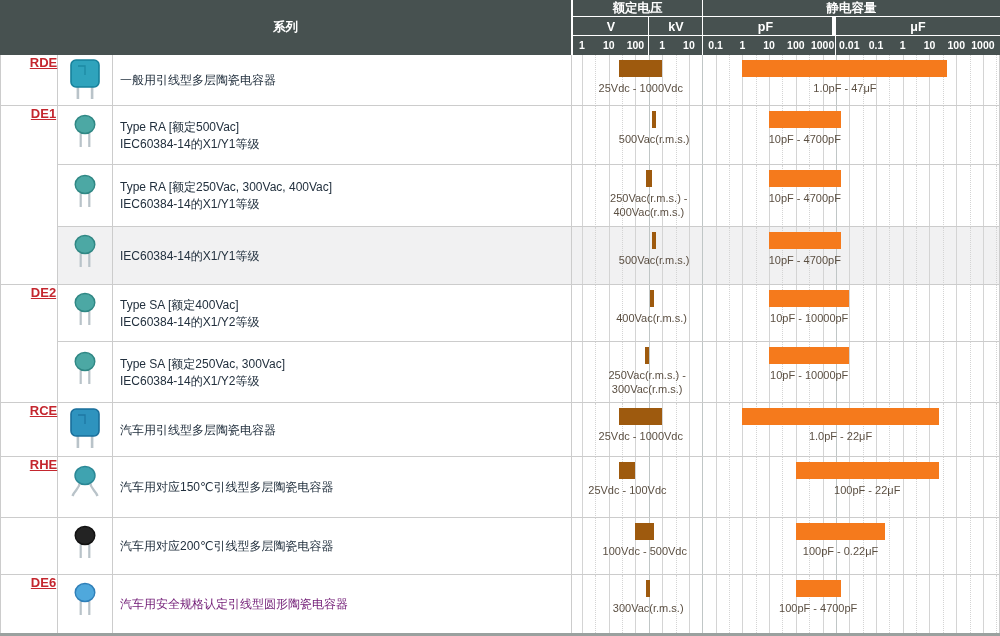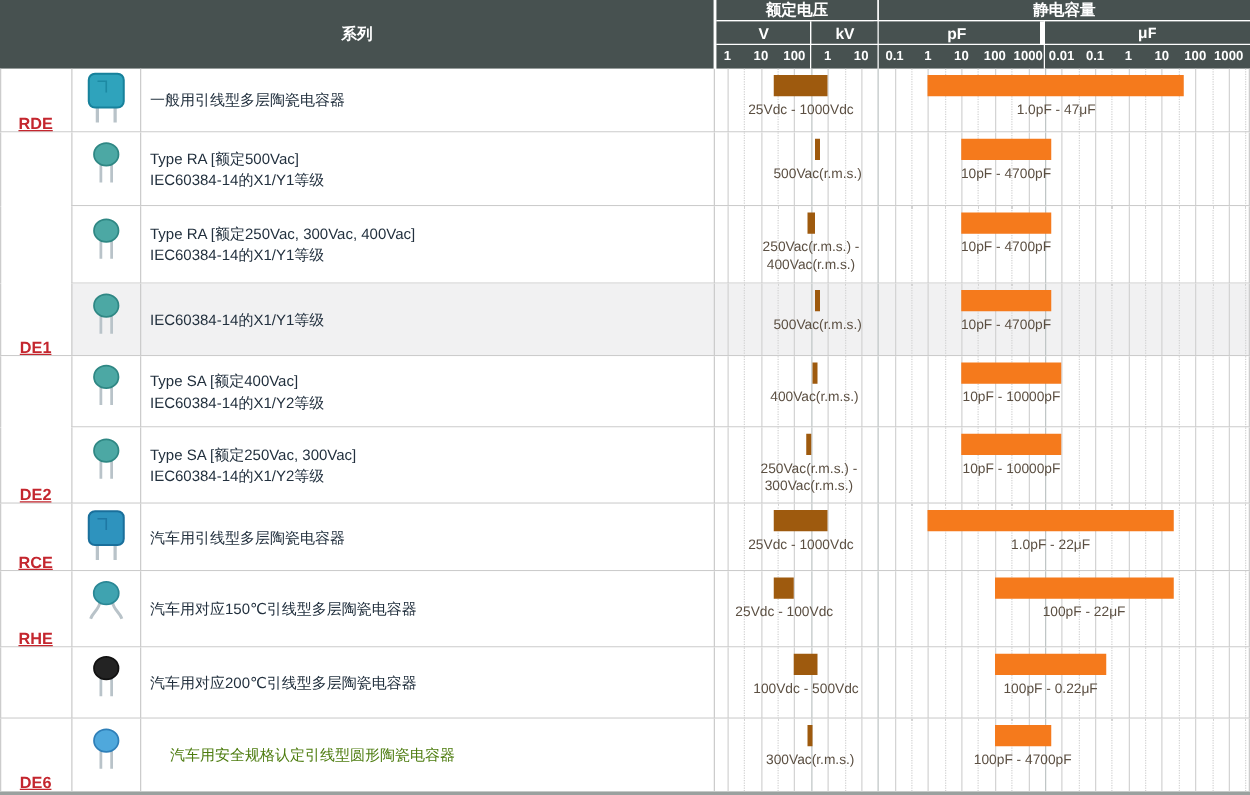--- a/index.html
+++ b/index.html
@@ -7,34 +7,34 @@
   .wrap{position:relative;width:1000px;height:636px;overflow:hidden;background:#fff;}
   
   .hdr{position:absolute;top:0;left:0;width:1000px;height:55px;background:#fff;}
   .hcell{position:absolute;background:#475150;color:#fff;display:flex;align-items:center;justify-content:center;font-weight:bold;font-size:12.5px;}
   .series-h{left:0;top:0;width:571px;height:55px;}
   .volt-h{left:573px;top:0;width:129px;height:17px;}
   .cap-h{left:703px;top:0;width:297px;height:17px;}
   .unit-v{left:573px;top:17px;width:76px;height:19px;}
   .unit-kv{left:649px;top:17px;width:54px;height:19px;}
   .unit-pf{left:699px;top:17px;width:133px;height:19px;}
-  .unit-uf{left:836px;top:17px;width:164px;height:19px;font-family:Liberation Mono, monospace;}
+  .unit-uf{left:836px;top:17px;width:164px;height:19px;}
   .tickbg{left:573px;top:36px;width:427px;height:19px;}
   .tickstrip{position:absolute;left:572px;top:36px;width:428px;height:19px;}
   .tick{position:absolute;top:0;height:19px;line-height:19px;transform:translateX(-50%);font-size:10.5px;font-weight:bold;color:#fff;}
   .wsep{position:absolute;background:#fff;}
   
   #tbody{position:absolute;top:55px;left:0;width:1000px;}
   .row{position:relative;background:#fff;}
   .shade{position:absolute;top:0;bottom:0;left:57px;right:0;}
   .vl{position:absolute;top:0;bottom:0;width:1px;background:#ccc;}
   .hl{position:absolute;bottom:0;height:1px;background:#ccc;}
   .icell{position:absolute;left:57px;top:0;width:55px;height:100%;display:flex;align-items:center;justify-content:center;}
   .dcell{position:absolute;left:112px;top:0;width:459px;height:100%;display:flex;flex-direction:column;justify-content:center;padding-left:8px;box-sizing:border-box;font-size:12px;line-height:17px;color:#22303E;}
-  .scell{position:absolute;left:0;width:57px;display:flex;align-items:flex-end;justify-content:center;z-index:3;}
+  .scell{position:absolute;left:0;width:57px;display:flex;align-items:flex-start;justify-content:center;z-index:3;padding-left:15px;}
   .slink{font-weight:bold;font-size:13px;text-decoration:underline;cursor:pointer;}
   .chart{position:absolute;left:572px;top:0;width:428px;height:100%;}
   .gl{position:absolute;top:0;bottom:0;width:0;}
   .gl.major{border-left:1px solid #d4d4d4;}
   .gl.minor{border-left:1px dotted #d4d4d4;}
   .gl.bound{border-left:1px solid #c0c6c6;}
   .bar{position:absolute;top:5px;height:17px;}
   .bar-label{position:absolute;top:26px;transform:translateX(-50%);text-align:center;font-size:11px;line-height:14px;white-space:nowrap;color:#5B4F42;}
   .bstrip{width:1000px;height:3px;background:#9aa19f;}
 </style>
@@ -647,21 +647,21 @@
         <div class="vl" style="left: 112px;"></div>
         <div class="vl" style="left: 571px;"></div>
         <div class="vl" style="left: 999px;"></div>
         <div class="icell">
           <span><svg width="38" height="40" viewBox="0 0 38 40">
       <rect x="13.6" y="15" width="2.2" height="18" fill="#B9C3C9"></rect>
       <rect x="22.2" y="15" width="2.2" height="18" fill="#B9C3C9"></rect>
       <ellipse cx="19" cy="10.5" rx="9.8" ry="9" fill="#4FA8DC" stroke="#2F7FB8" stroke-width="1.4"></ellipse>
             </svg></span>
         </div>
-        <div class="dcell" style="color: #4d7c0f; margin-left: 16px;">
+        <div class="dcell" style="color: #701a75;">
           <div>汽车用安全规格认定引线型圆形陶瓷电容器</div>
         </div>
         <div class="chart">
           <div class="gl major" style="left: 10px;"></div>
           <div class="gl minor" style="left: 23.365px;"></div>
           <div class="gl major" style="left: 36.73px;"></div>
           <div class="gl minor" style="left: 50.095px;"></div>
           <div class="gl major" style="left: 63.46px;"></div>
           <div class="gl bound" style="left: 76.825px;"></div>
           <div class="gl major" style="left: 90.19px;"></div>

